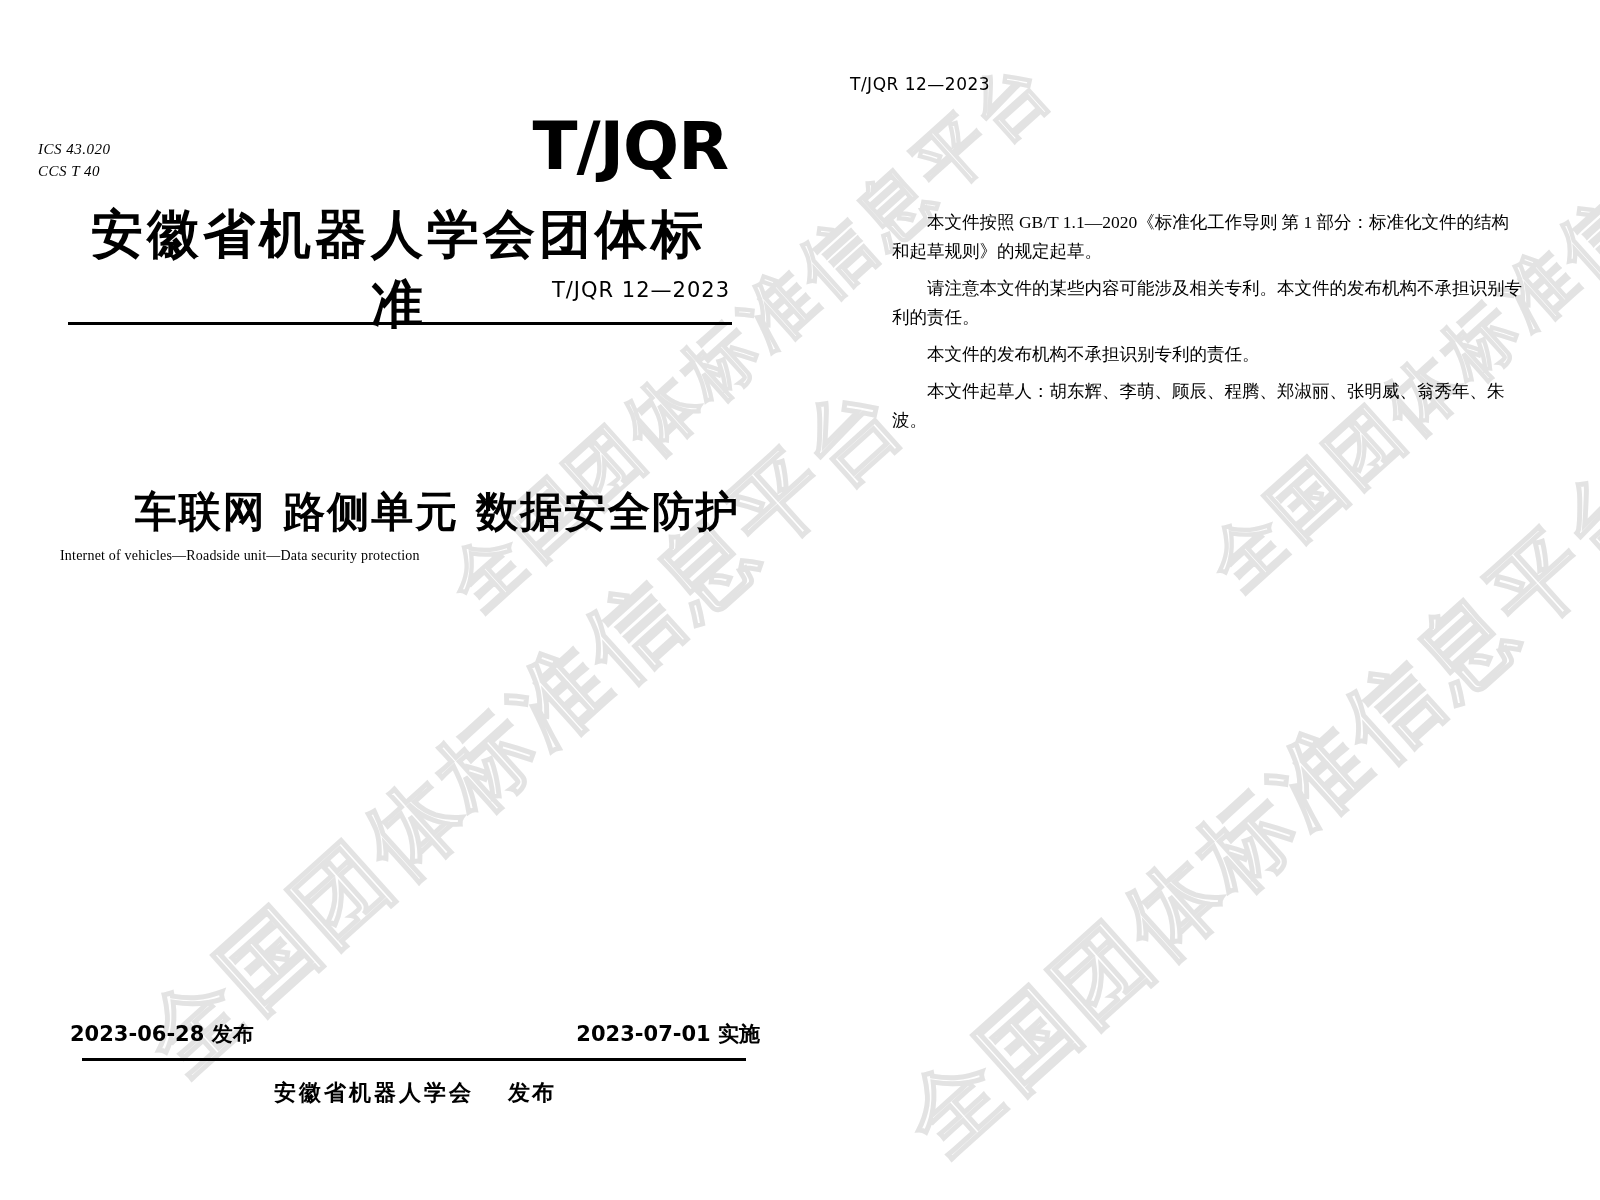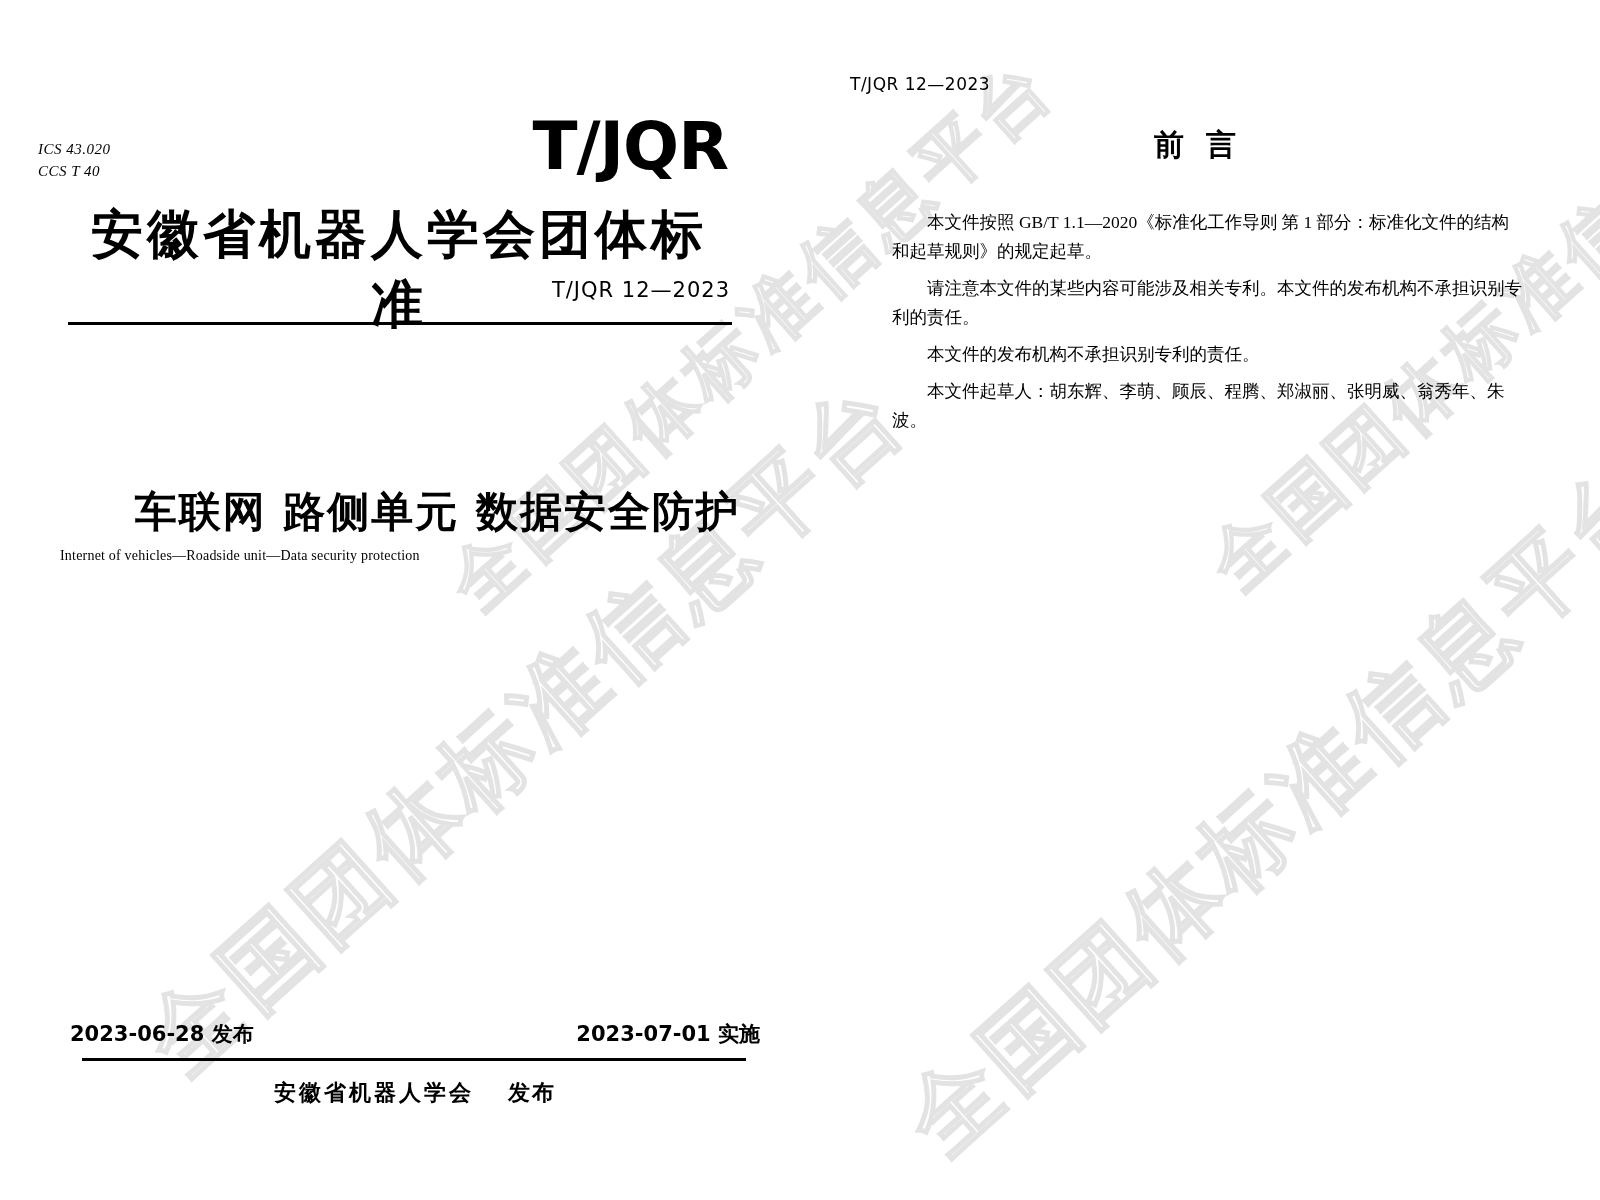--- a/index.html
+++ b/index.html
@@ -256,21 +256,20 @@
     <div class="cover-publisher">
       <span>安徽省机器人学会</span><span class="pub-suffix">发布</span>
     </div>
 
   </div>
 
   <div class="page page-right">
 
     <div class="fw-header">T/JQR 12—2023</div>
 
-    <div class="fw-title">前言</div>
 
     <div class="fw-body">
       <p>本文件按照 GB/T 1.1—2020《标准化工作导则 第 1 部分：标准化文件的结构和起草规则》的规定起草。</p>
       <p>请注意本文件的某些内容可能涉及相关专利。本文件的发布机构不承担识别专利的责任。</p>
       <p>本文件的发布机构不承担识别专利的责任。</p>
       <p>本文件起草人：胡东辉、李萌、顾辰、程腾、郑淑丽、张明威、翁秀年、朱波。</p>
     </div>
 
   </div>
 

